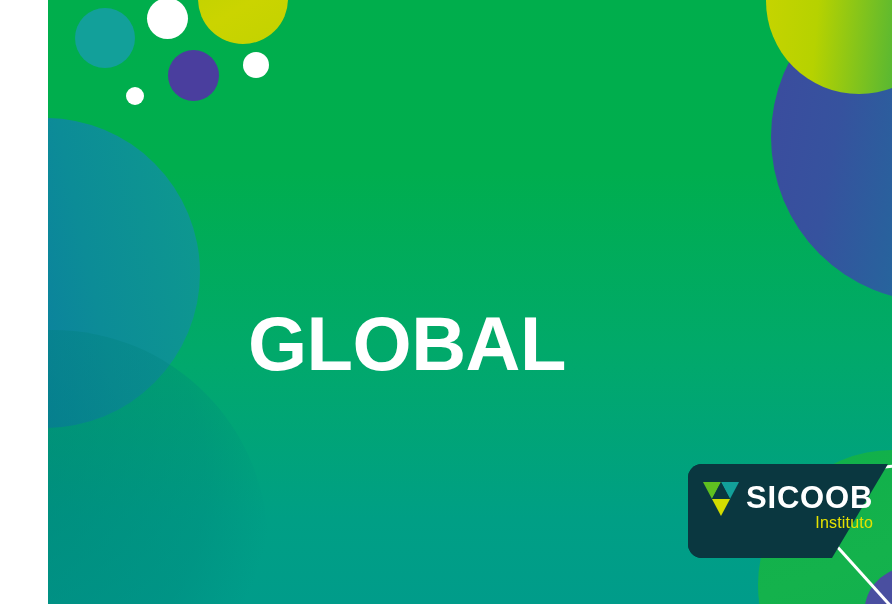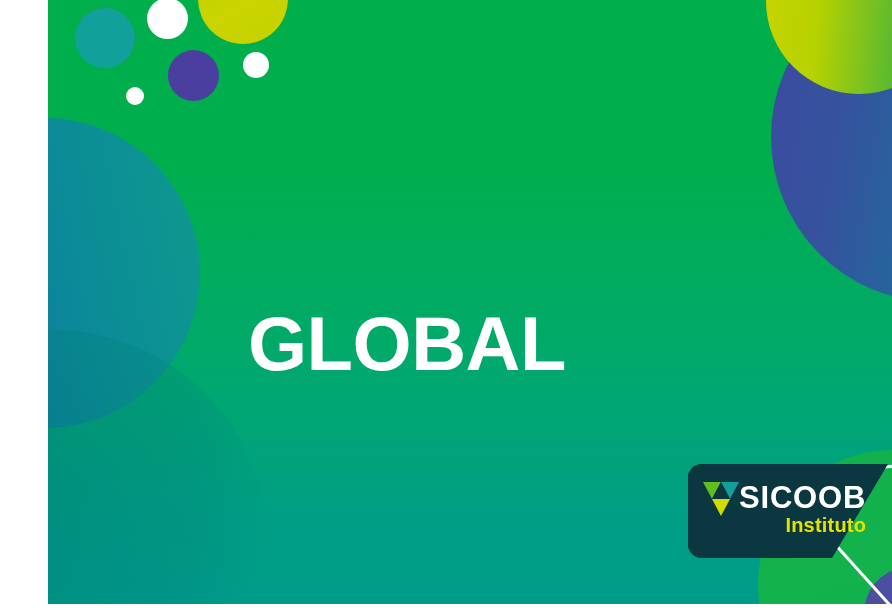--- a/index.html
+++ b/index.html
@@ -134,33 +134,34 @@
     width: 120px; height: 94px;
     background: #0A3740;
     border-radius: 14px 0 0 14px;
   }
 
   .logo-inner {
     position: absolute;
     left: 655px; top: 482px;
     display: flex;
     align-items: flex-start;
+    gap: 7px;
   }
   .logo-mark { width: 36px; height: 34px; display: block; }
   .logo-words { display: flex; flex-direction: column; align-items: flex-end; line-height: 1; }
   .logo-sicoob {
     color: #ffffff;
     font-weight: 700;
     font-size: 31px;
     letter-spacing: 0.8px;
   }
   .logo-instituto {
     color: #E6E200;
-    font-weight: 700;
-    font-size: 20px;
+    font-weight: 400;
+    font-size: 16px;
     letter-spacing: 0.2px;
     margin-top: 2px;
   }
 </style>
 </head>
 <body>
 
 <div id="stage">
 
   <div class="bg shape"></div>

